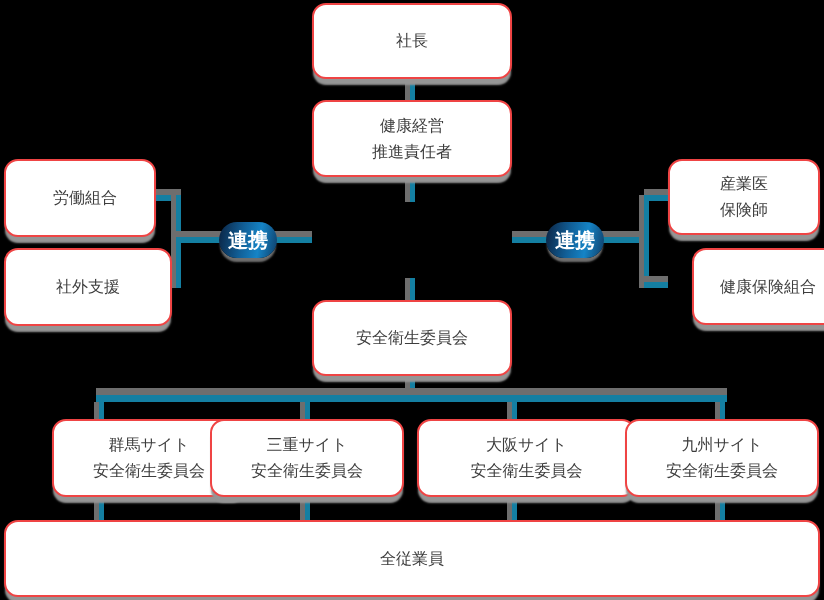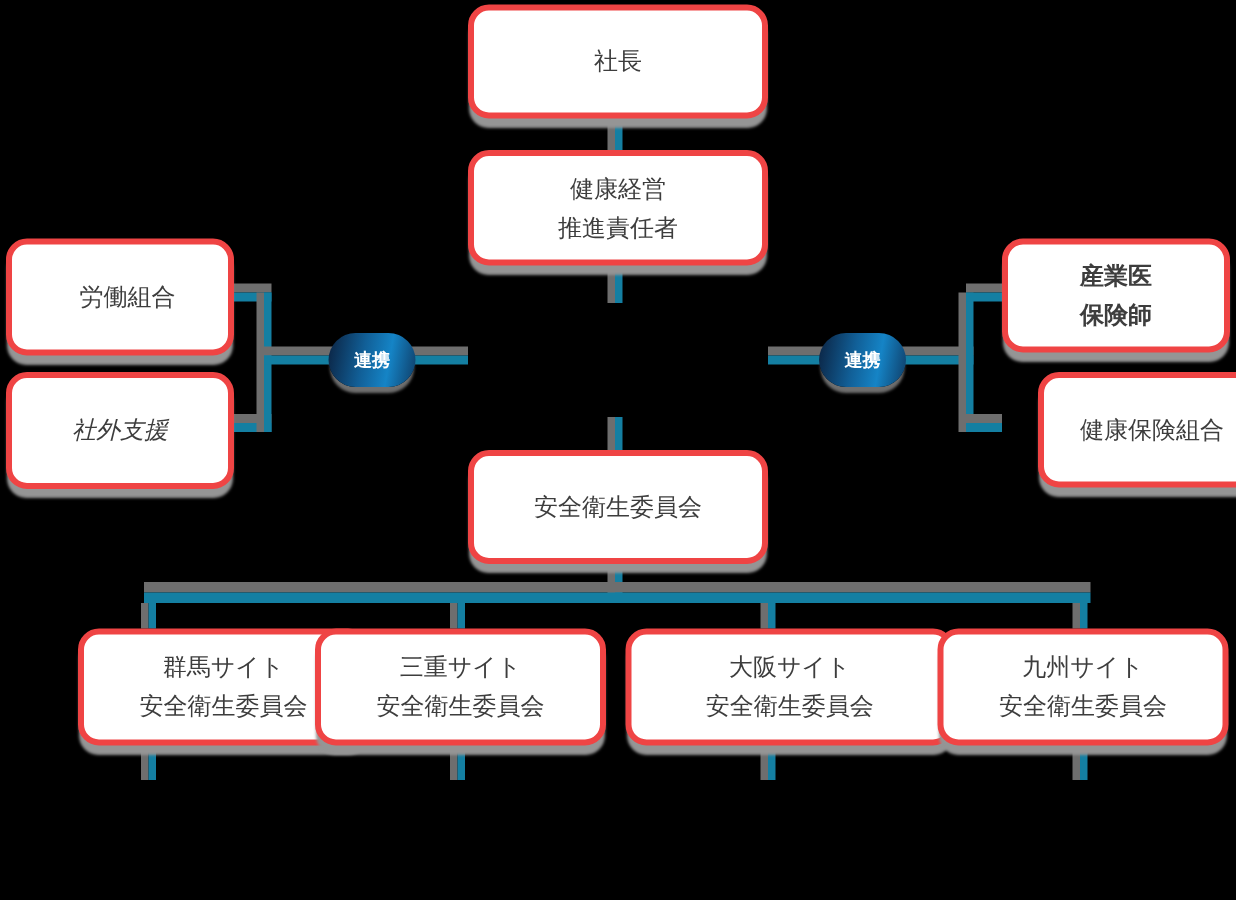--- a/index.html
+++ b/index.html
@@ -6,21 +6,21 @@
   #stage{
     position:relative;
     width:824px;height:600px;
     background:#000;
     overflow:hidden;
     font-family:"DejaVu Sans","Liberation Sans",sans-serif;
   }
   .node{
     position:absolute;
     background:#fff;
-    border:4px solid #ef4444;
+    border:2px solid #ef4444;
     border-radius:14px;
     box-sizing:border-box;
     display:flex;flex-direction:column;
     align-items:center;justify-content:center;
     text-align:center;
     color:#3d3d3d;
     font-size:16px;
     line-height:1.62;
     box-shadow:0 7px 2px -1px #959595;
     z-index:2;
@@ -43,21 +43,21 @@
   .hline.thick{
     height:7px;
     box-shadow:0 -7px 0 #6e6e6e;
   }
   .badge{
     position:absolute;
     width:58px;height:36px;
     border-radius:18px;
     background:linear-gradient(100deg,#0c2a4c 5%,#115f97 40%,#1584c6 68%,#0f3d67 100%);
     color:#fff;
-    font-size:12px;
+    font-size:20px;
     font-weight:bold;
     display:flex;align-items:center;justify-content:center;
     box-shadow:0 5px 2px -1px #6f6f6f;
     z-index:3;
   }
 </style>
 </head>
 <body>
 
 <div id="stage">
@@ -96,26 +96,26 @@
   </div>
   <div class="node" style="left:312px;top:300px;width:200px;height:76px;">
     <span class="line">安全衛生委員会</span>
 
   </div>
 
   <div class="node" style="left:4px;top:159px;width:152px;height:78px;padding-left:10px;">
     <span class="line">労働組合</span>
 
   </div>
-  <div class="node" style="left:4px;top:248px;width:152px;height:78px;font-style:italic;">
+  <div class="node" style="left:4px;top:248px;width:168px;height:78px;">
     <span class="line">社外支援</span>
 
   </div>
 
-  <div class="node" style="left:668px;top:159px;width:152px;height:76px;font-weight:bold;">
+  <div class="node" style="left:668px;top:159px;width:152px;height:76px;">
     <span class="line">産業医</span>
     <span class="line">保険師</span>
   </div>
   <div class="node" style="left:668px;top:248px;width:152px;height:77px;margin-left:24px;">
     <span class="line">健康保険組合</span>
 
   </div>
 
   <div class="badge" style="left:219px;top:222px;">
     <span>連携</span>
@@ -134,14 +134,18 @@
   </div>
   <div class="node" style="left:417px;top:419px;width:219px;height:78px;">
     <span class="line">大阪サイト</span>
     <span class="line">安全衛生委員会</span>
   </div>
   <div class="node" style="left:625px;top:419px;width:194px;height:78px;align-items:center;">
     <span class="line">九州サイト</span>
     <span class="line">安全衛生委員会</span>
   </div>
 
+  <div class="node" style="left:4px;top:520px;width:816px;height:77px;">
+    <span class="line">全従業員</span>
+
+  </div>
 
 </div>
 
 </body></html>

